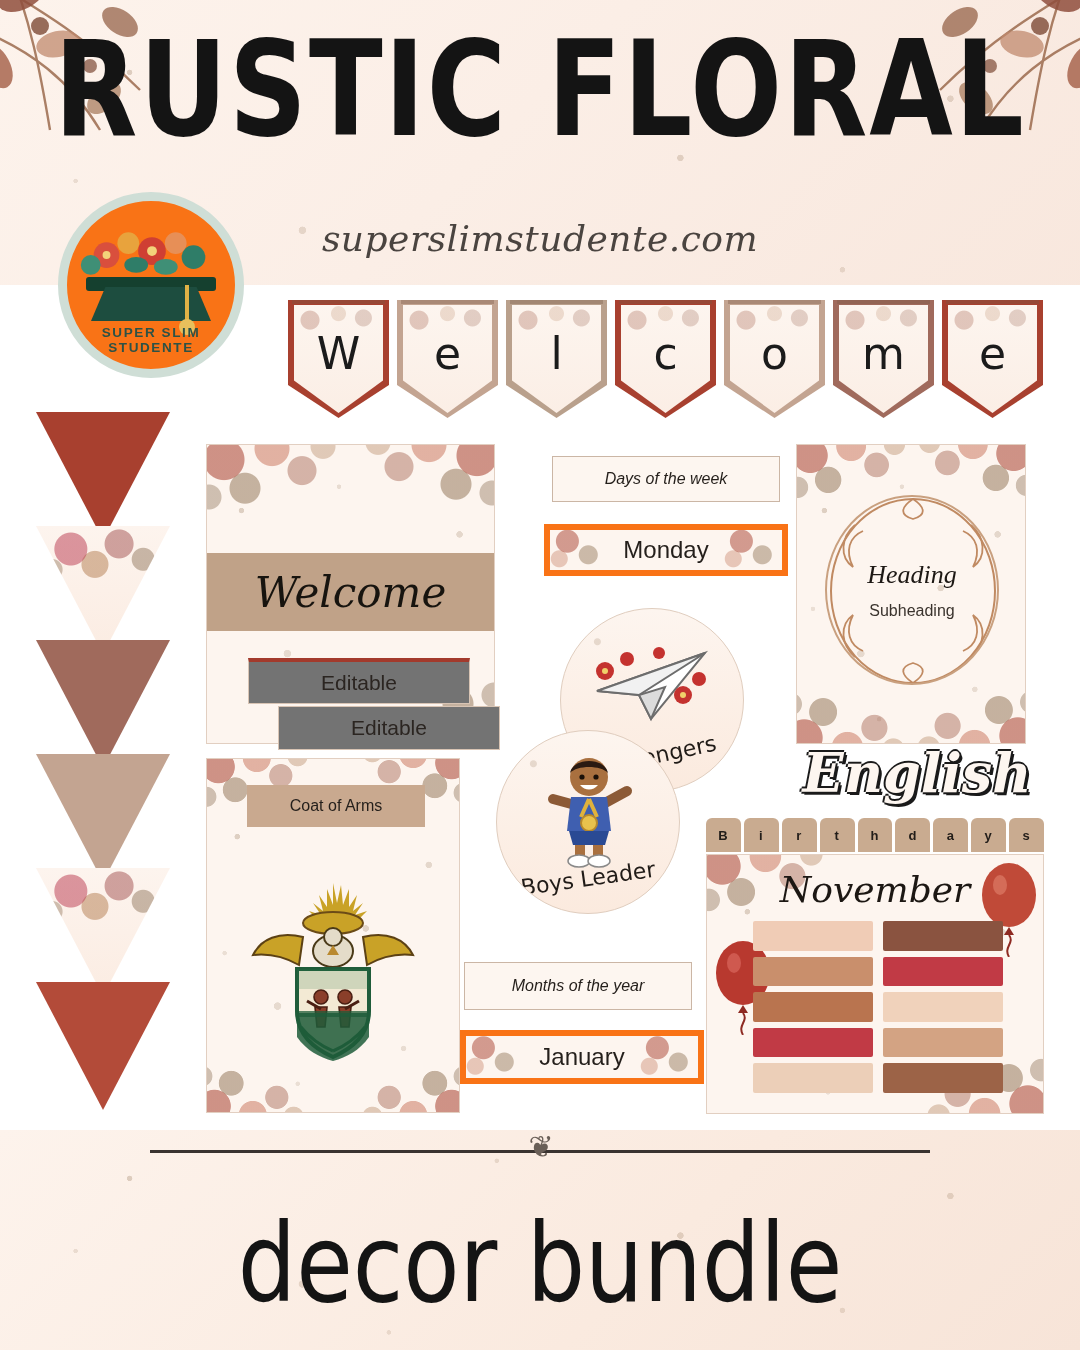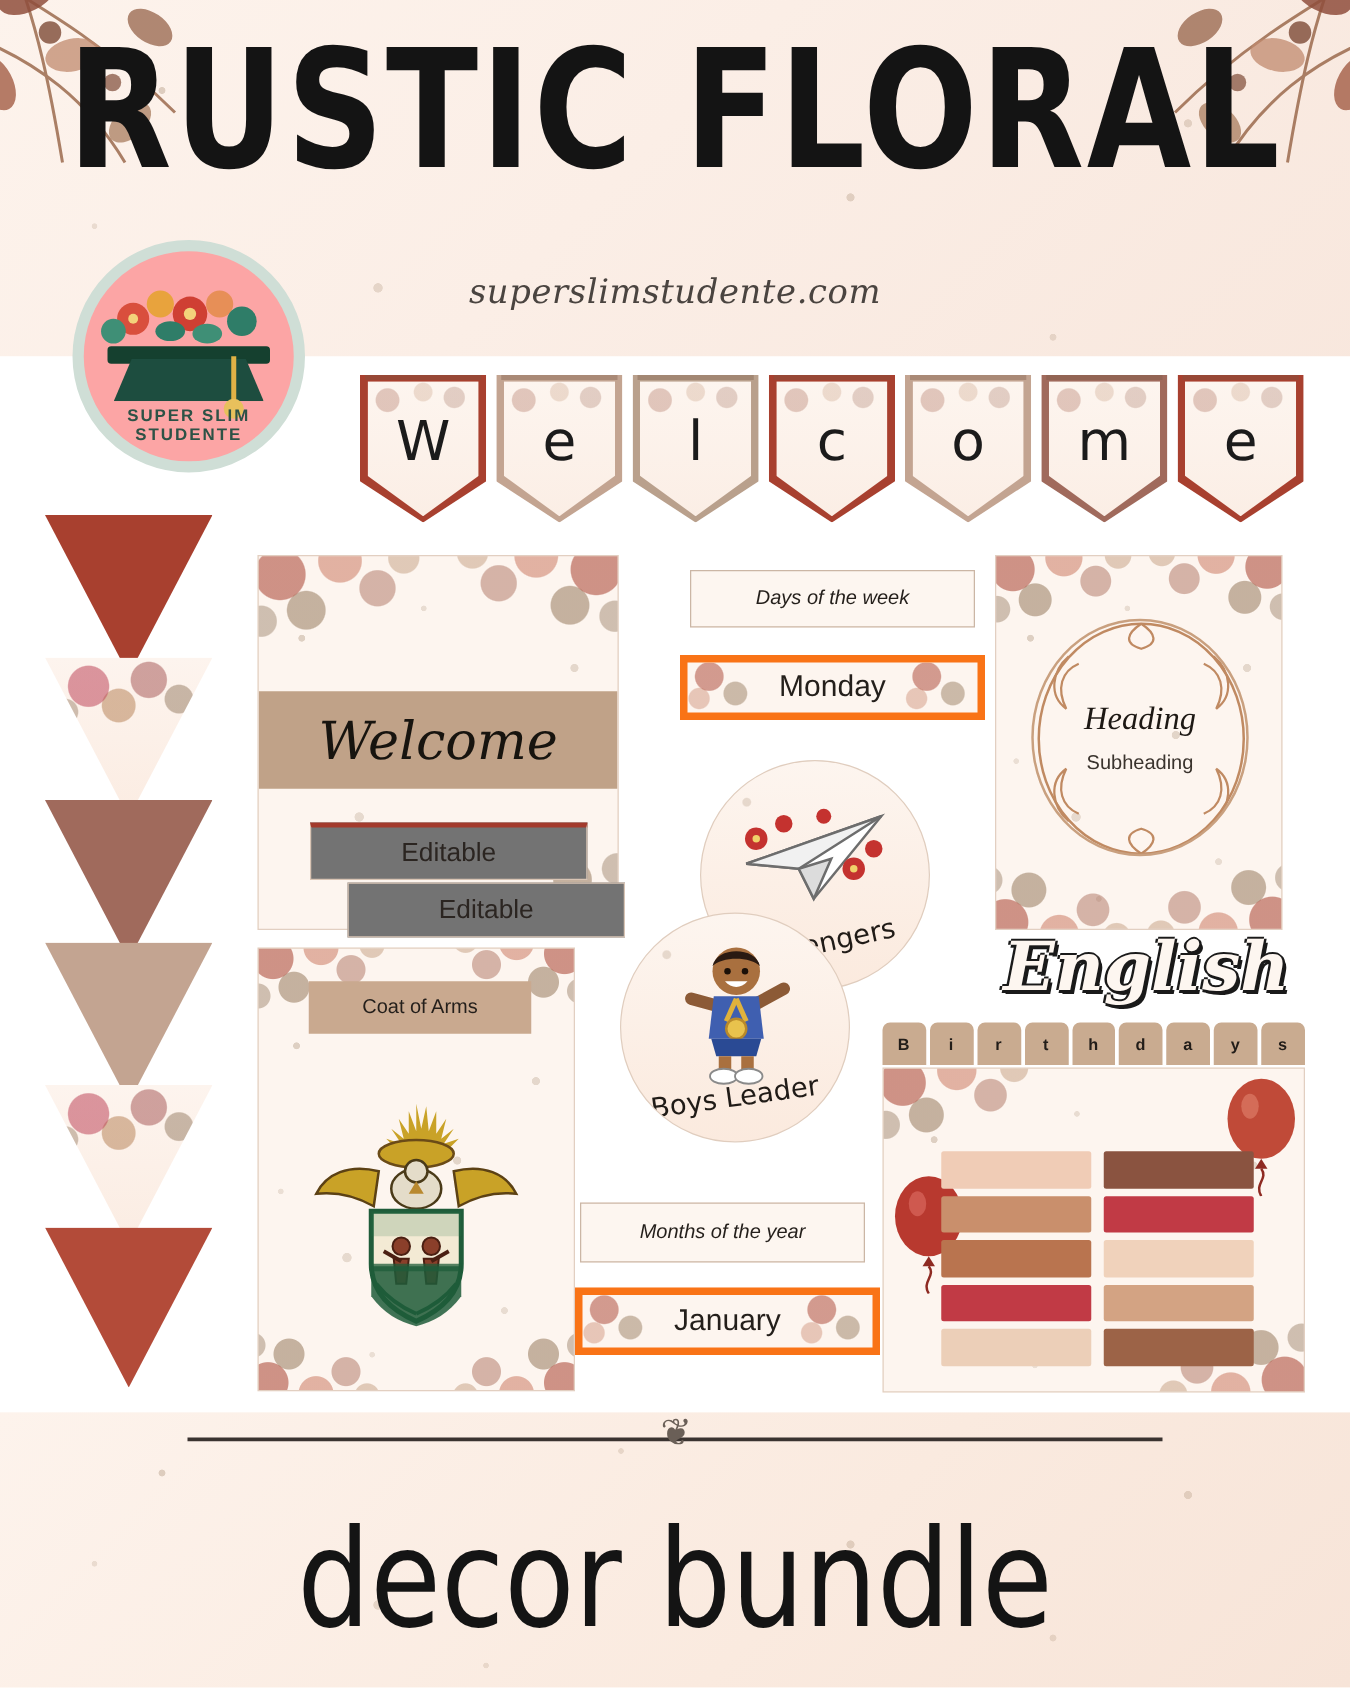--- a/index.html
+++ b/index.html
@@ -46,21 +46,21 @@
   .main-title {
     position:absolute; left:0; top:36px; width:1080px; text-align:center;
     font-family:"DejaVu Sans", sans-serif;
     font-size:108px; font-weight:700; letter-spacing:2px;
     color:#141414; line-height:1;
     transform:scaleY(1.22);
   }
   .site-url {
     position:absolute; left:0; top:218px; width:1080px; text-align:center;
     font-family:"DejaVu Serif", serif;
-    font-size:27px; color:#4a4440; letter-spacing:.5px;
+    font-size:36px; color:#4a4440; letter-spacing:.5px;
     font-style:italic;
   }
   .bottom-title {
     position:absolute; left:0; top:1218px; width:1080px; text-align:center;
     font-family:"DejaVu Sans", sans-serif;
     font-size:92px; color:#141414; line-height:1;
     transform:scaleY(1.18);
   }
   .divider {
     position:absolute; top:1144px; left:150px; width:780px; height:14px;
@@ -71,21 +71,21 @@
   .divider .orn {
     position:absolute; top:-12px; left:50%; transform:translateX(-50%);
     font-size:30px; color:#6a5f57; background:transparent;
     line-height:1; letter-spacing:-2px;
   }
 
   
   .logo {
     position:absolute; left:58px; top:192px; width:186px; height:186px;
     border-radius:50%;
-    background:#fca5a5;
+    background:#f97316;
     border:9px solid #cfded6;
     display:flex; flex-direction:column; align-items:center; justify-content:flex-end;
     overflow:hidden;
     z-index:6;
   }
   .logo .cap {
     position:absolute; top:86px; left:50%; transform:translateX(-50%);
     width:120px; height:34px; background:#1d4d3f;
     clip-path:polygon(0% 100%, 12% 0%, 88% 0%, 100% 100%);
   }
@@ -582,20 +582,21 @@
   <div class="tb">d</div>
   <div class="tb">a</div>
   <div class="tb">y</div>
   <div class="tb">s</div>
 </div>
 
 <div class="card" id="bday-card">
   <div class="speckle"></div>
   <div class="floral-corner fc-1" style="left:-22px;top:-20px;transform:scale(.9);"></div>
   <div class="floral-corner fc-1" style="right:-22px;bottom:-22px;transform:scale(-.9,-.9);"></div>
+  <div class="month">November</div>
 
   <svg class="balloon" style="left:4px;top:84px;" width="64" height="96" viewBox="0 0 64 96">
     <ellipse cx="32" cy="34" rx="27" ry="32" fill="#b8392f"></ellipse>
     <ellipse cx="23" cy="24" rx="7" ry="10" fill="#d9675c" opacity=".7"></ellipse>
     <path d="M32 66 L27 74 L37 74 Z" fill="#8e2a22"></path>
     <path d="M32 74 C38 82 26 86 32 96" stroke="#8e2a22" stroke-width="2" fill="none"></path>
   </svg>
   <svg class="balloon" style="right:2px;top:6px;" width="64" height="96" viewBox="0 0 64 96">
     <ellipse cx="32" cy="34" rx="27" ry="32" fill="#c04a38"></ellipse>
     <ellipse cx="23" cy="24" rx="7" ry="10" fill="#dd7b66" opacity=".7"></ellipse>

